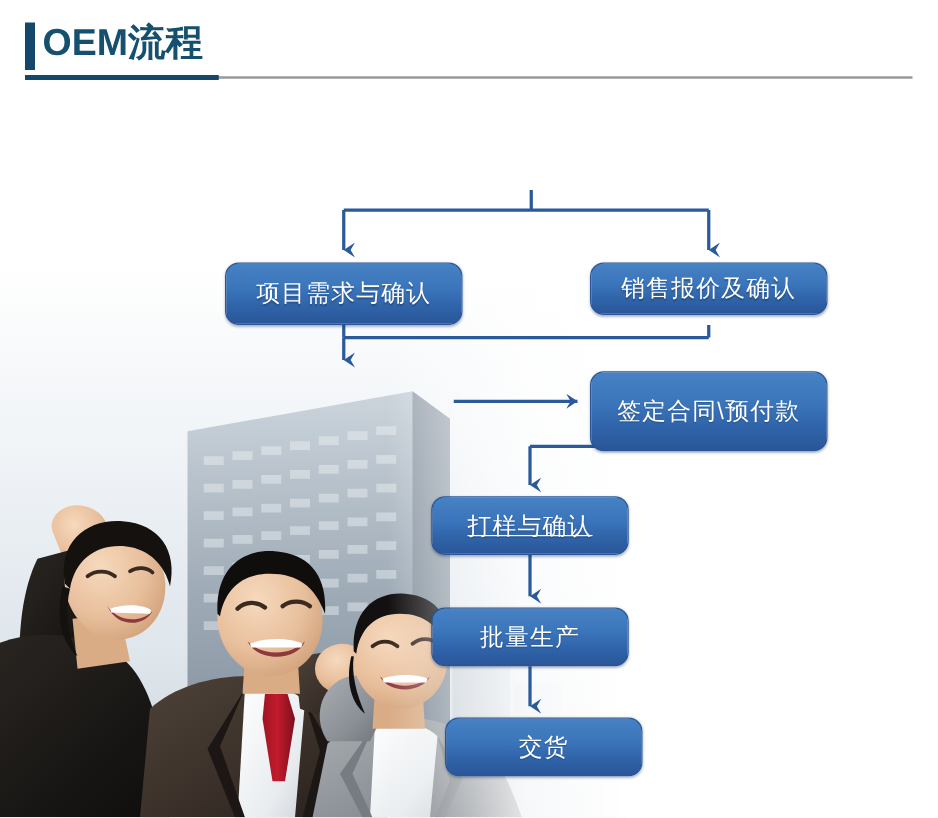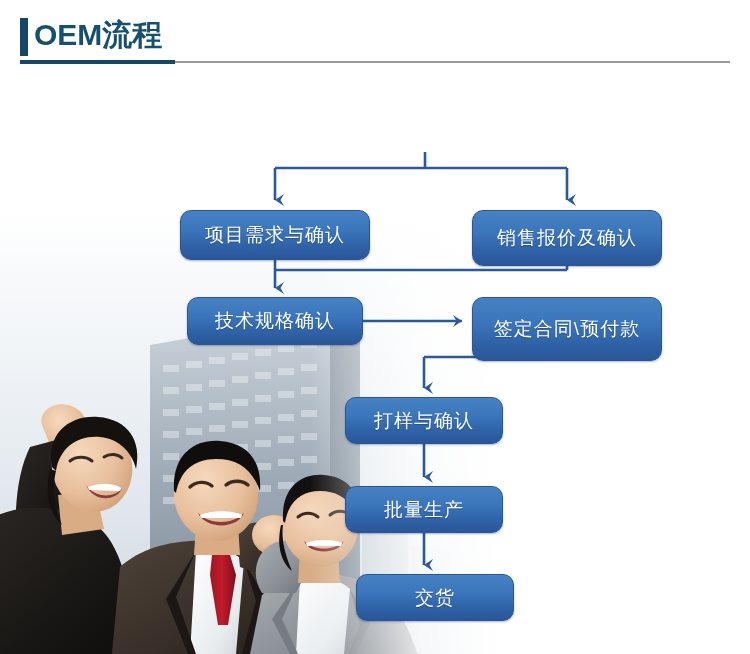--- a/index.html
+++ b/index.html
@@ -332,33 +332,30 @@
 
         <path d="M424,533 L424,565" marker-end="url(#arrowDown)"></path>
       </g>
     </svg>
 
 
     <div class="node" style="left:180px; top:210px; width:190px; height:50px;">
       <span>项目需求与确认</span>
     </div>
 
-    <div class="node" style="left:472px; top:210px; width:190px; height:56px;">
+    <div class="node" style="left:472px; top:210px; width:190px; height:42px;">
       <span>销售报价及确认</span>
     </div>
 
-    <div class="node" style="left:187px; top:297px; width:176px; height:48px;">
-      <span>技术规格确认</span>
-    </div>
 
     <div class="node" style="left:472px; top:297px; width:190px; height:64px;">
       <span>签定合同\预付款</span>
     </div>
 
-    <div class="node" style="left:345px; top:397px; width:158px; height:47px;">
+    <div class="node" style="left:345px; top:397px; width:158px; height:47px;text-decoration:underline;">
       <span>打样与确认</span>
     </div>
 
     <div class="node" style="left:345px; top:486px; width:158px; height:47px;">
       <span>批量生产</span>
     </div>
 
     <div class="node" style="left:356px; top:574px; width:158px; height:47px;">
       <span>交货</span>
     </div>

